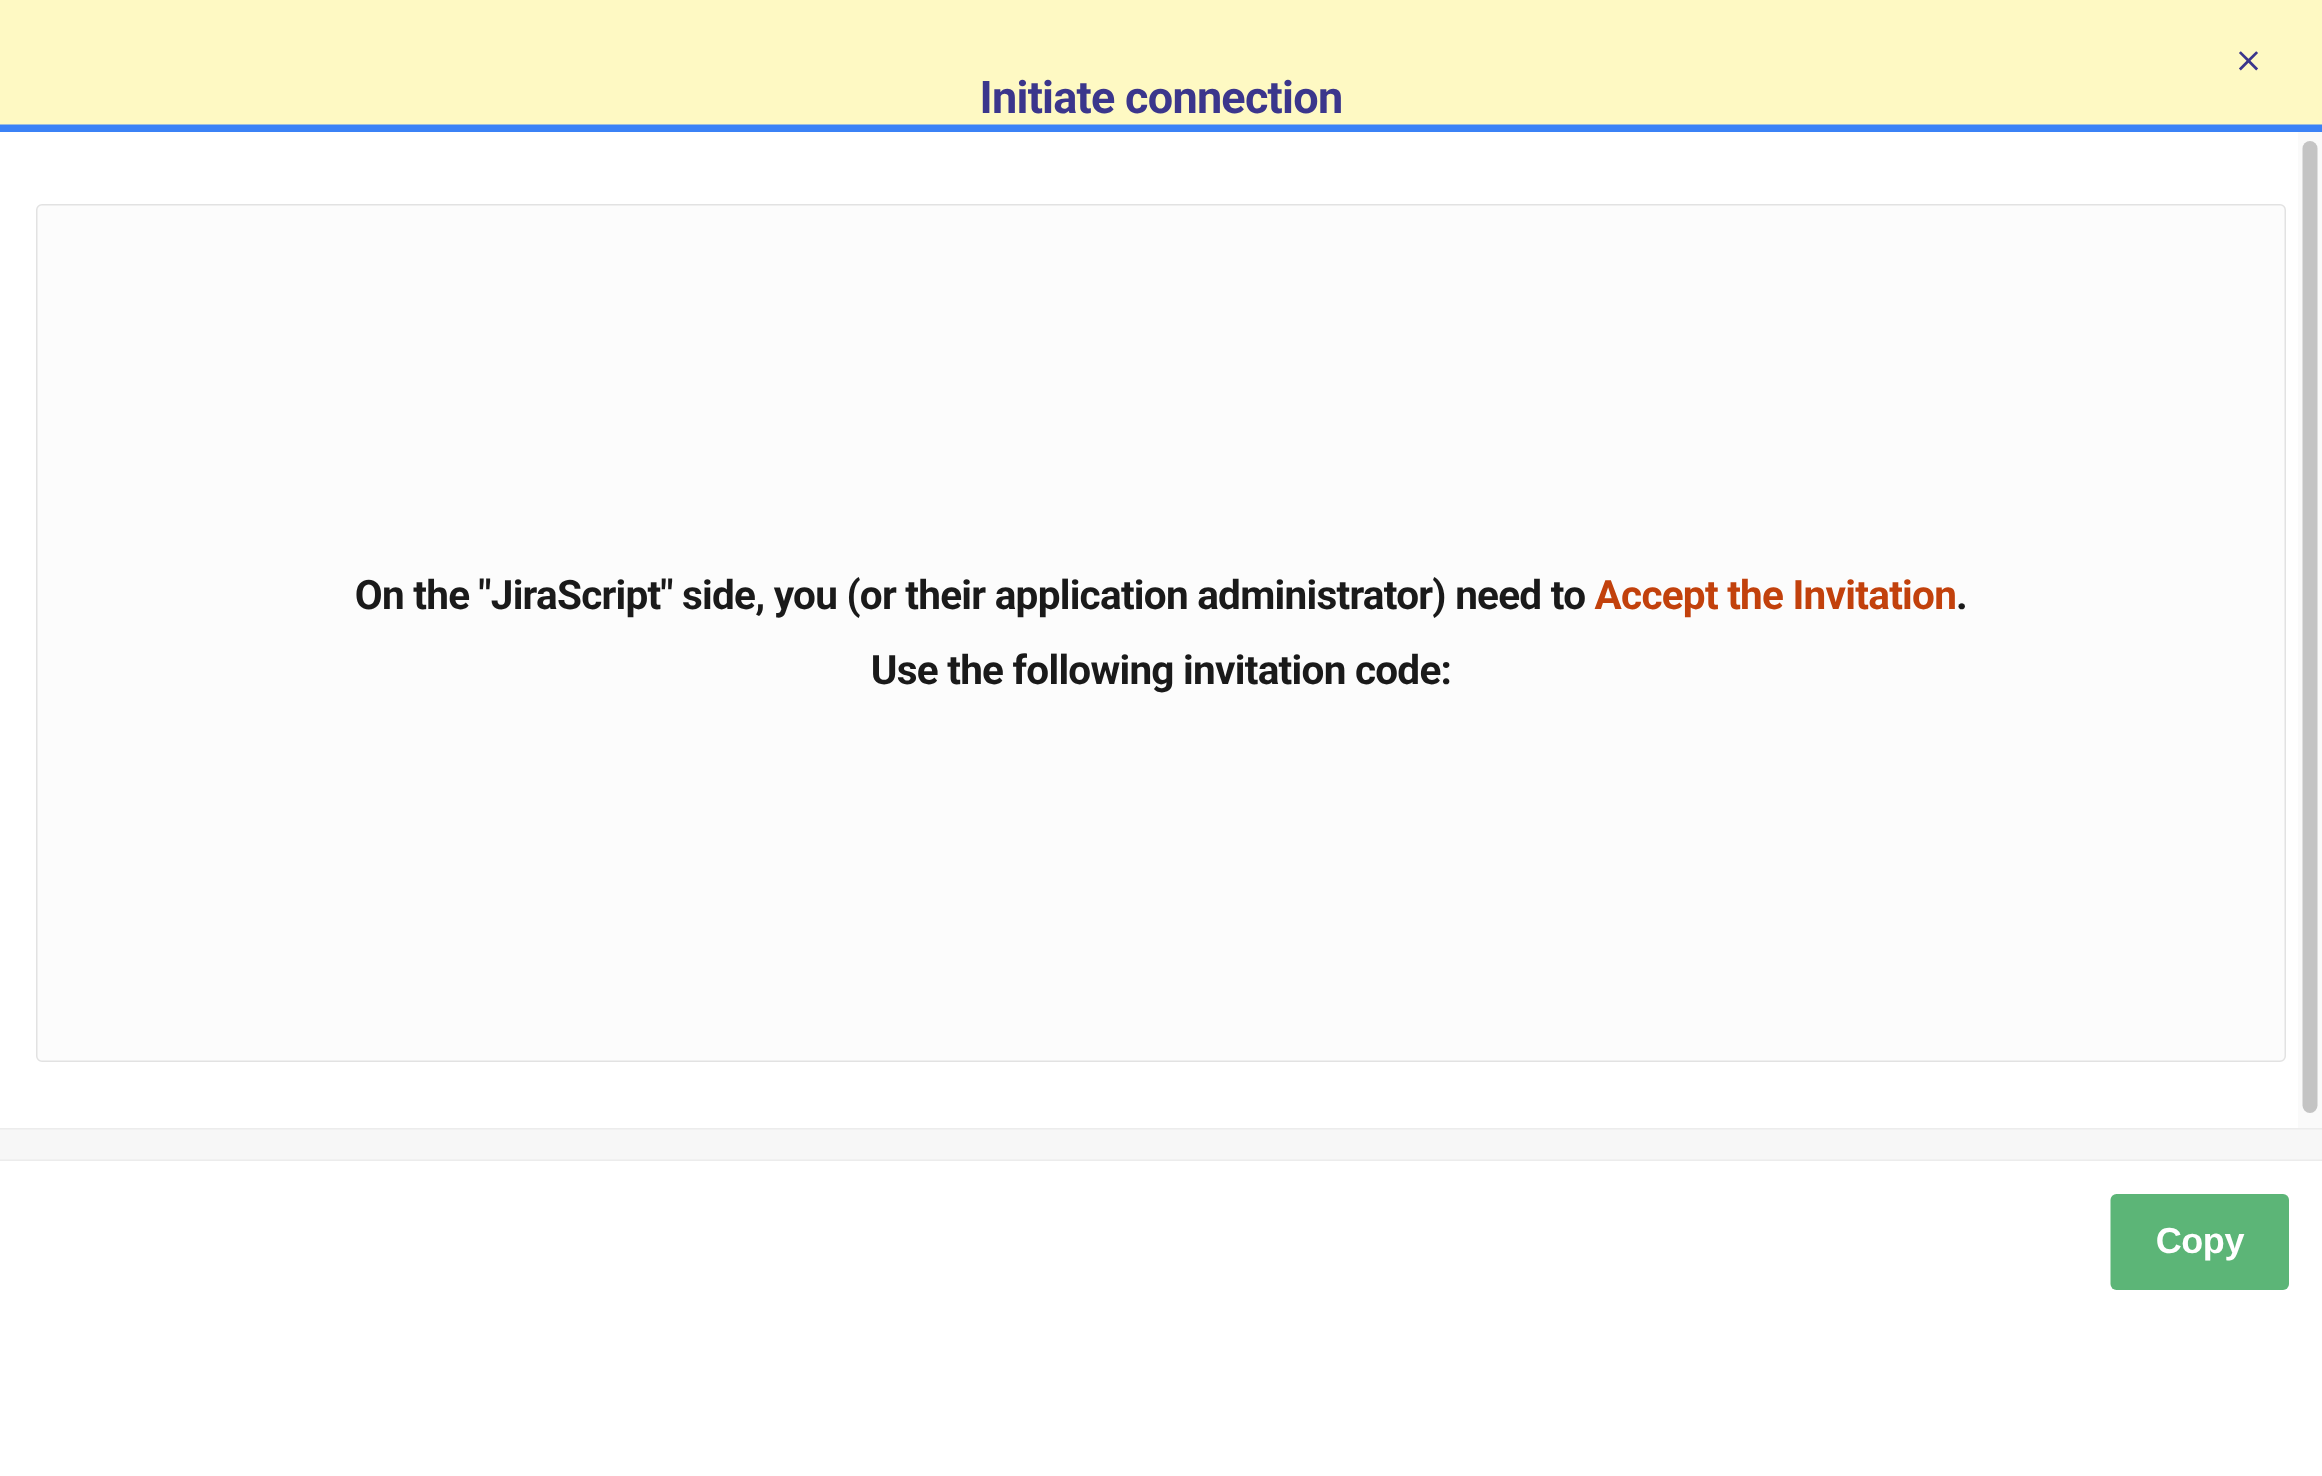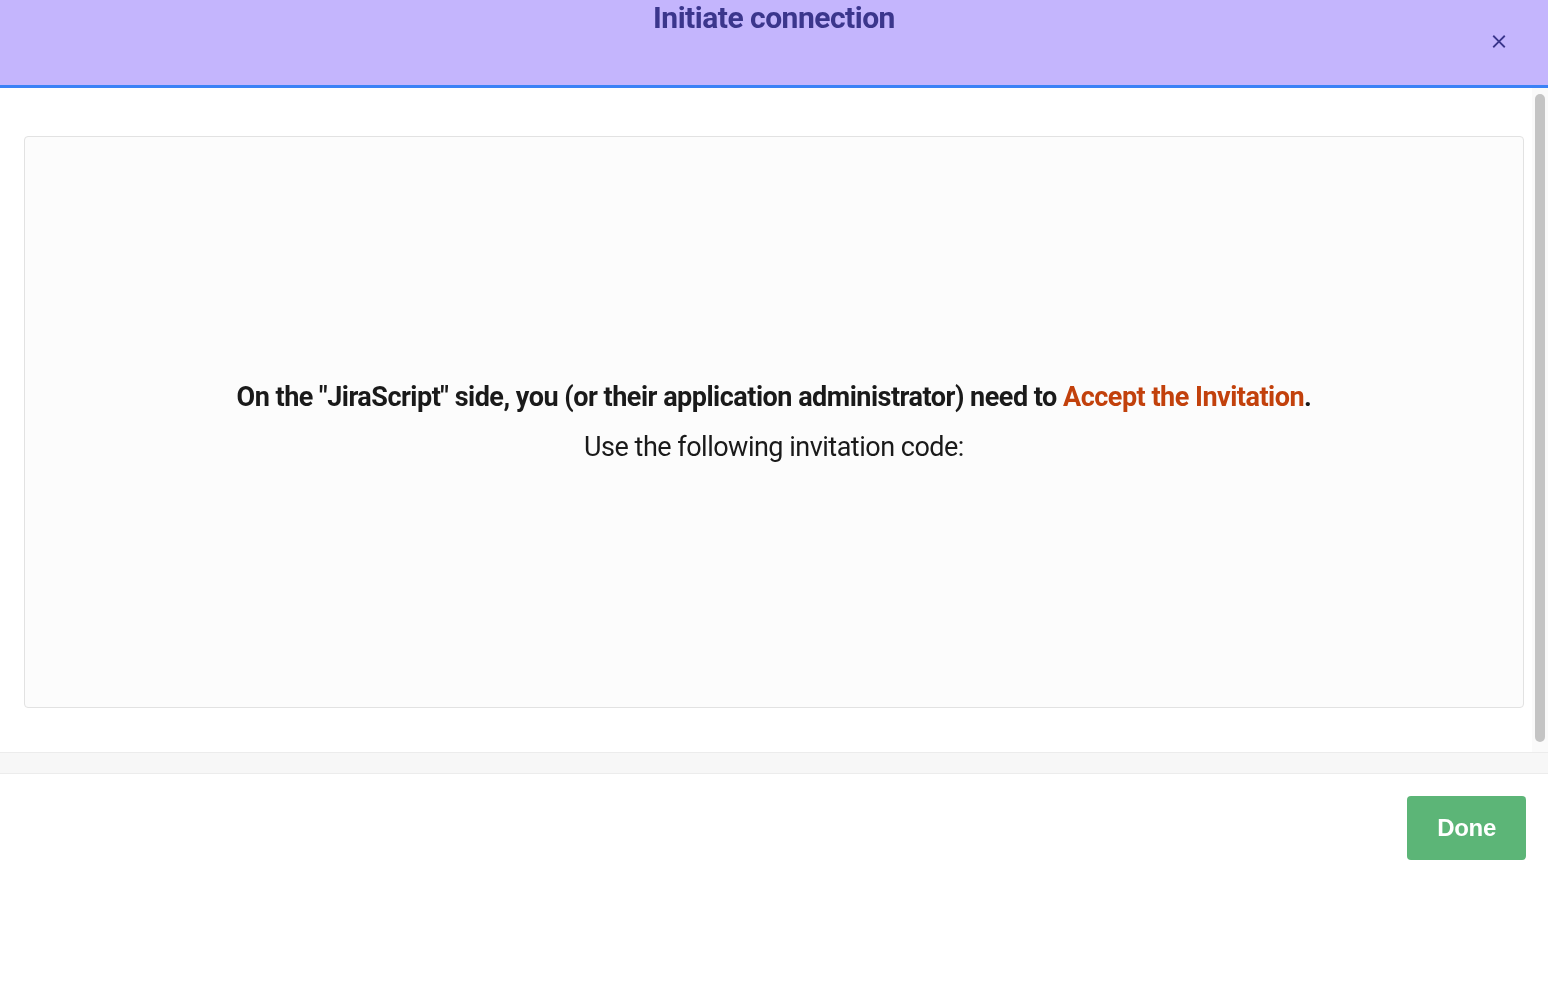--- a/index.html
+++ b/index.html
@@ -9,27 +9,27 @@
     }
     body {
       font-family: -apple-system, BlinkMacSystemFont, "Segoe UI", Roboto, Helvetica, Arial, sans-serif;
       background: #fff;
       width: 1548px;
       height: 984px;
       overflow: hidden;
       position: relative;
     }
     .header {
-      background: #c4b5fd;
+      background: #fef9c3;
       height: 88px;
       display: flex;
-      align-items: flex-start;
+      align-items: flex-end;
       justify-content: center;
       position: relative;
-      border-bottom: 3px solid #3b82f6;
+      border-bottom: 5px solid #3b82f6;
     }
     .header-title {
       font-size: 30px;
       font-weight: 700;
       color: #3b368c;
       letter-spacing: -0.5px;
     }
     .close-btn {
       position: absolute;
       right: 30px;
@@ -76,21 +76,21 @@
       line-height: 1.25;
       letter-spacing: -0.5px;
     }
     .accept-link {
       color: #c2410c;
       font-weight: 700;
       cursor: pointer;
     }
     .use-code-line {
       font-size: 27px;
-      font-weight: 400;
+      font-weight: 700;
       color: #1a1a1a;
       margin-top: 16px;
       letter-spacing: -0.5px;
     }
     .copy-btn {
       margin-top: 46px;
       background: #fff;
       border: 1px solid #5cb577;
       color: #5cb577;
       font-size: 23px;
@@ -168,14 +168,14 @@
     </div>
   </div>
   <div class="scrollbar-track">
     <div class="scrollbar-thumb"></div>
   </div>
 </div>
 
 <div class="divider-strip"></div>
 
 <div class="footer">
-  <button class="done-btn">Done</button>
+  <button class="done-btn">Copy</button>
 </div>
 
 </body></html>

